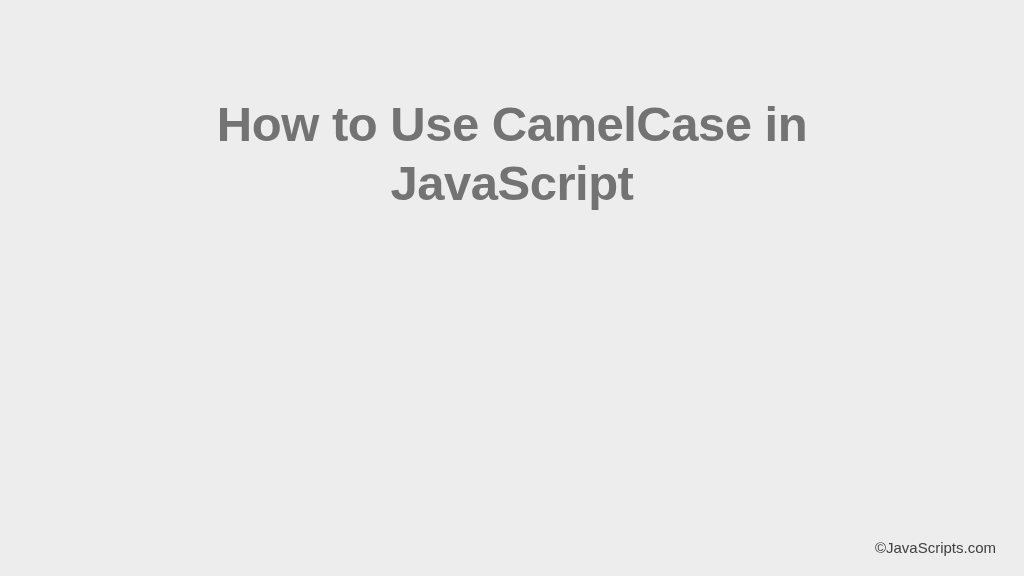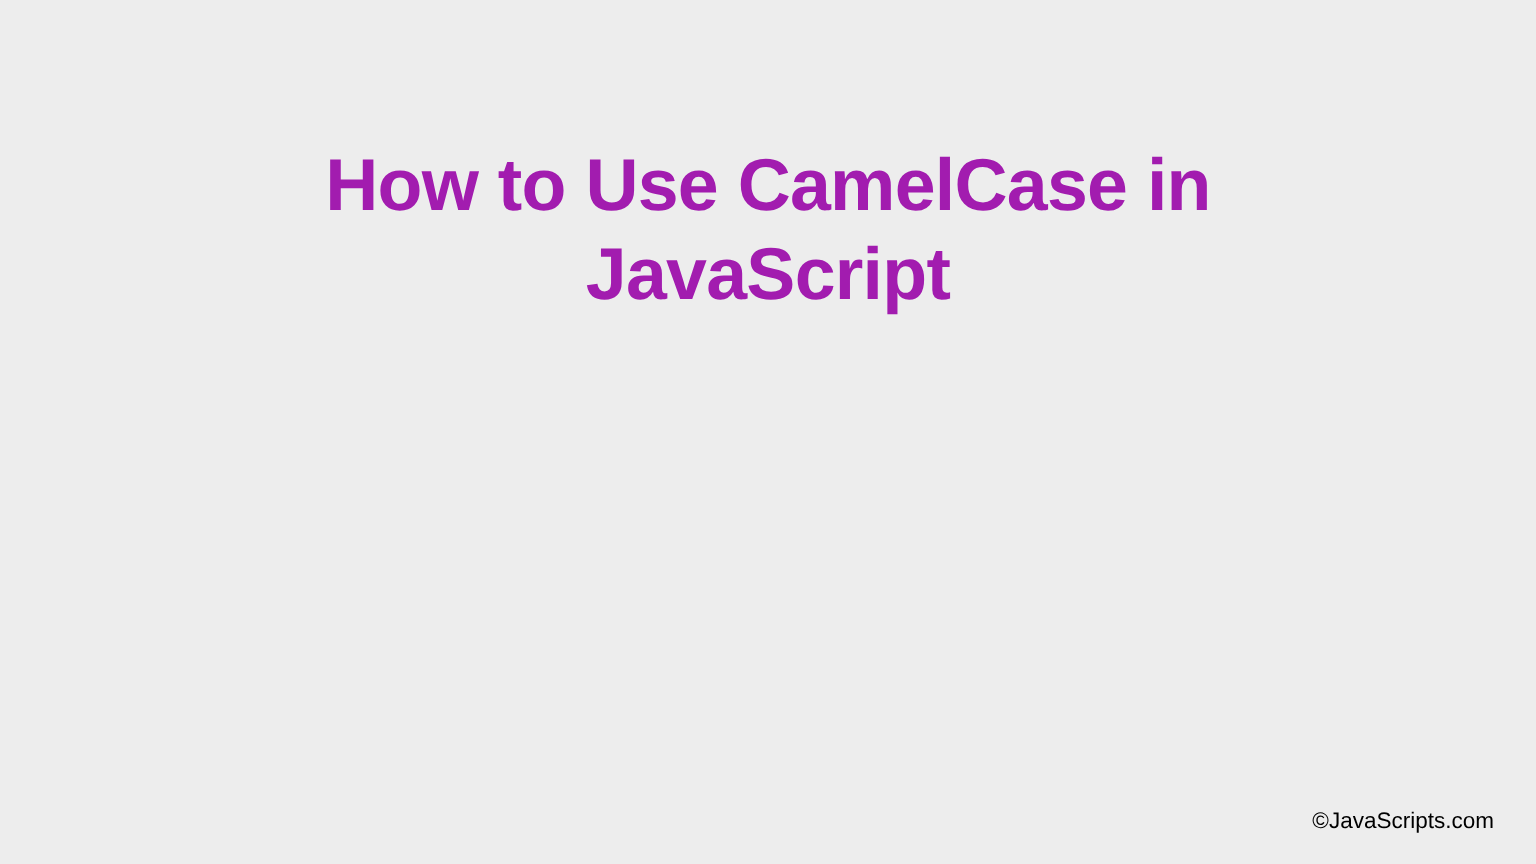--- a/index.html
+++ b/index.html
@@ -18,30 +18,30 @@
     .title {
       position: absolute;
       top: 95px;
       left: 50%;
       transform: translateX(-50%);
       width: 760px;
       text-align: center;
       font-size: 49px;
       font-weight: 700;
       line-height: 1.2;
-      color: #a21caf;
+      color: #737373;
       letter-spacing: -0.5px;
     }
     .footer-credit {
       position: absolute;
       bottom: 20px;
       right: 28px;
       font-size: 15px;
       font-weight: 500;
-      color: #000000;
+      color: #404040;
     }
   </style>
 </head>
 <body>
 
 <h1 class="title">How to Use CamelCase in JavaScript</h1>
 
 <div class="footer-credit">©JavaScripts.com</div>
 
 </body></html>

